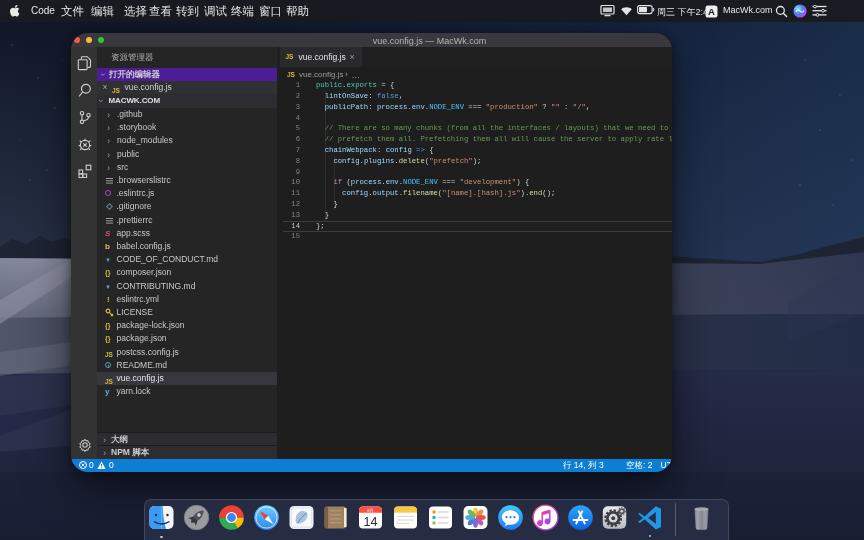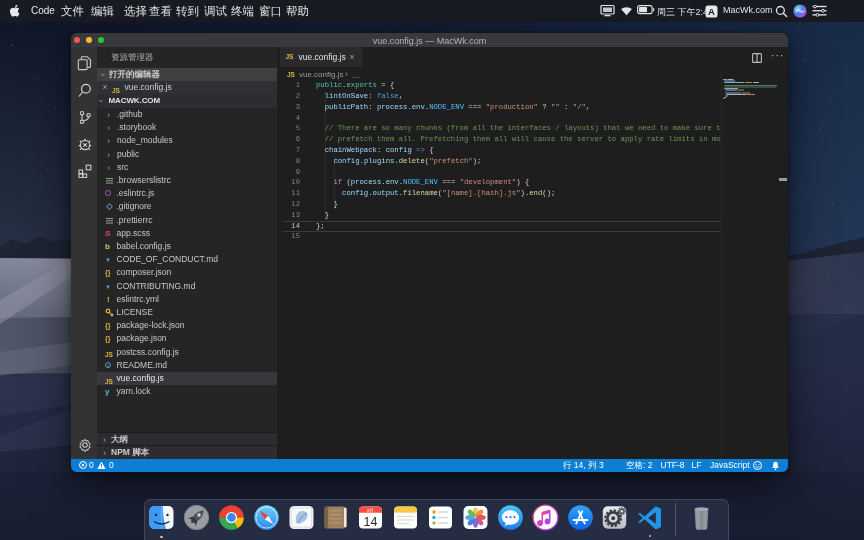--- a/index.html
+++ b/index.html
@@ -2,21 +2,21 @@
 <html><head><meta charset="utf-8">
 <style>
 *{margin:0;padding:0;box-sizing:border-box}
 html,body{width:864px;height:540px;overflow:hidden;background:#10172a;font-family:"Liberation Sans",sans-serif}
 #stage{position:absolute;left:0;top:0;width:864px;height:540px;overflow:hidden}
 .abs{position:absolute}
 
 #menubar{left:0;top:0;width:864px;height:22px;background:#191b22;color:#e8e8e8;font-size:11.5px}
 #menubar .mi{position:absolute;top:4px;white-space:nowrap}
 
-#win{left:71px;top:33px;width:717px;height:438.5px;border-radius:6px;overflow:hidden;box-shadow:0 18px 45px rgba(0,0,0,.55),0 2px 10px rgba(0,0,0,.4);background:#1e1e1e}
+#win{left:71px;top:33px;width:601px;height:438.5px;border-radius:17px;overflow:hidden;box-shadow:0 18px 45px rgba(0,0,0,.55),0 2px 10px rgba(0,0,0,.4);background:#1e1e1e}
 #titlebar{left:0;top:0;width:717px;height:14px;background:#38383d;color:#b5b5b5;font-size:9px;box-shadow:0 1px 0 rgba(0,0,0,.25)}
 #activitybar{left:0;top:14px;width:26px;height:425.5px;background:#333333}
 #sidebar{left:26px;top:14px;width:180px;height:425.5px;background:#252526;color:#c5c5c5;font-size:8.5px}
 #editor{left:206px;top:14px;width:511px;height:425.5px;background:#1e1e1e}
 #statusbar{left:0;top:425.5px;width:717px;height:13px;background:#0c7fd5;color:#fff;font-size:8.5px}
 .tl{position:absolute;top:3.7px;width:6px;height:6px;border-radius:50%}
 
 .row{position:absolute;left:0;width:180px;height:13.2px;line-height:13.2px;white-space:nowrap}
 .lbl{position:absolute;top:0}
 .chev{position:absolute;color:#9a9a9a;font-size:9.5px;line-height:inherit}
@@ -201,21 +201,21 @@
         </svg>
       <svg class="abs" style="left:5.5px;top:389.5px" width="16" height="16" viewBox="0 0 16 16">
           <g fill="none" stroke="#cfcfcf" stroke-width="1.1">
             <circle cx="8" cy="8" r="2.2"></circle>
             <path d="M8,2.2 l1,1.8 2-.4 .4,2 1.8,1-1,1.8 1,1.8-1.8,1-.4,2-2-.4-1,1.8-1-1.8-2,.4-.4-2-1.8-1 1-1.8-1-1.8 1.8-1 .4-2 2,.4 z" stroke-width="1"></path>
           </g>
         </svg>
     </div>
     <div id="sidebar" class="abs">
       <div class="abs" style="left:14px;top:5px;color:#b3b3b3">资源管理器</div>
-      <div class="abs" style="left:0;top:20.5px;width:180px;height:13.3px;background:#404040;line-height:13.3px">
+      <div class="abs" style="left:0;top:20.5px;width:180px;height:13.3px;background:#4c1d95;line-height:13.3px">
           <span class="chev" style="left:5px;top:0;transform:rotate(90deg)">›</span>
           <span style="position:absolute;left:12px;font-size:8.5px;color:#cccccc;font-weight:bold">打开的编辑器</span>
         </div>
       <div class="abs" style="left:0;top:33.8px;width:180px;height:13.2px;background:#2f3033;line-height:13.2px">
           <span style="position:absolute;left:5.5px;color:#a8a8a8;font-size:8.5px">×</span>
           <span class="jsb" style="left:15px">JS</span>
           <span style="position:absolute;left:27.5px;color:#d0d0d0">vue.config.js</span>
         </div>
       <div class="abs" style="left:0;top:47px;width:180px;height:13.9px;line-height:13.9px;background:#2d2d31">
           <span class="chev" style="left:2px;top:0;transform:rotate(90deg)">›</span>

